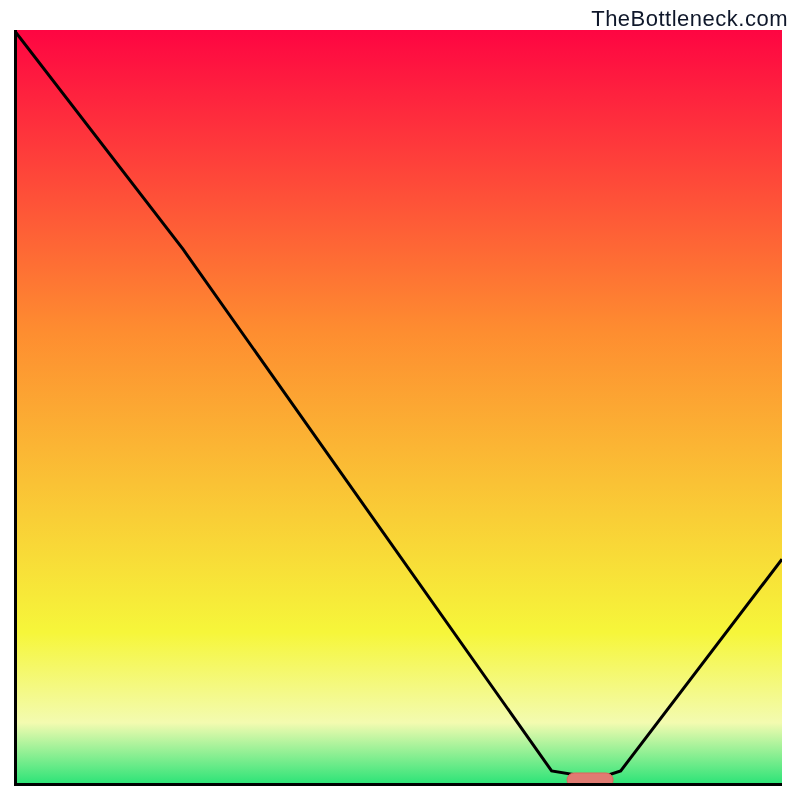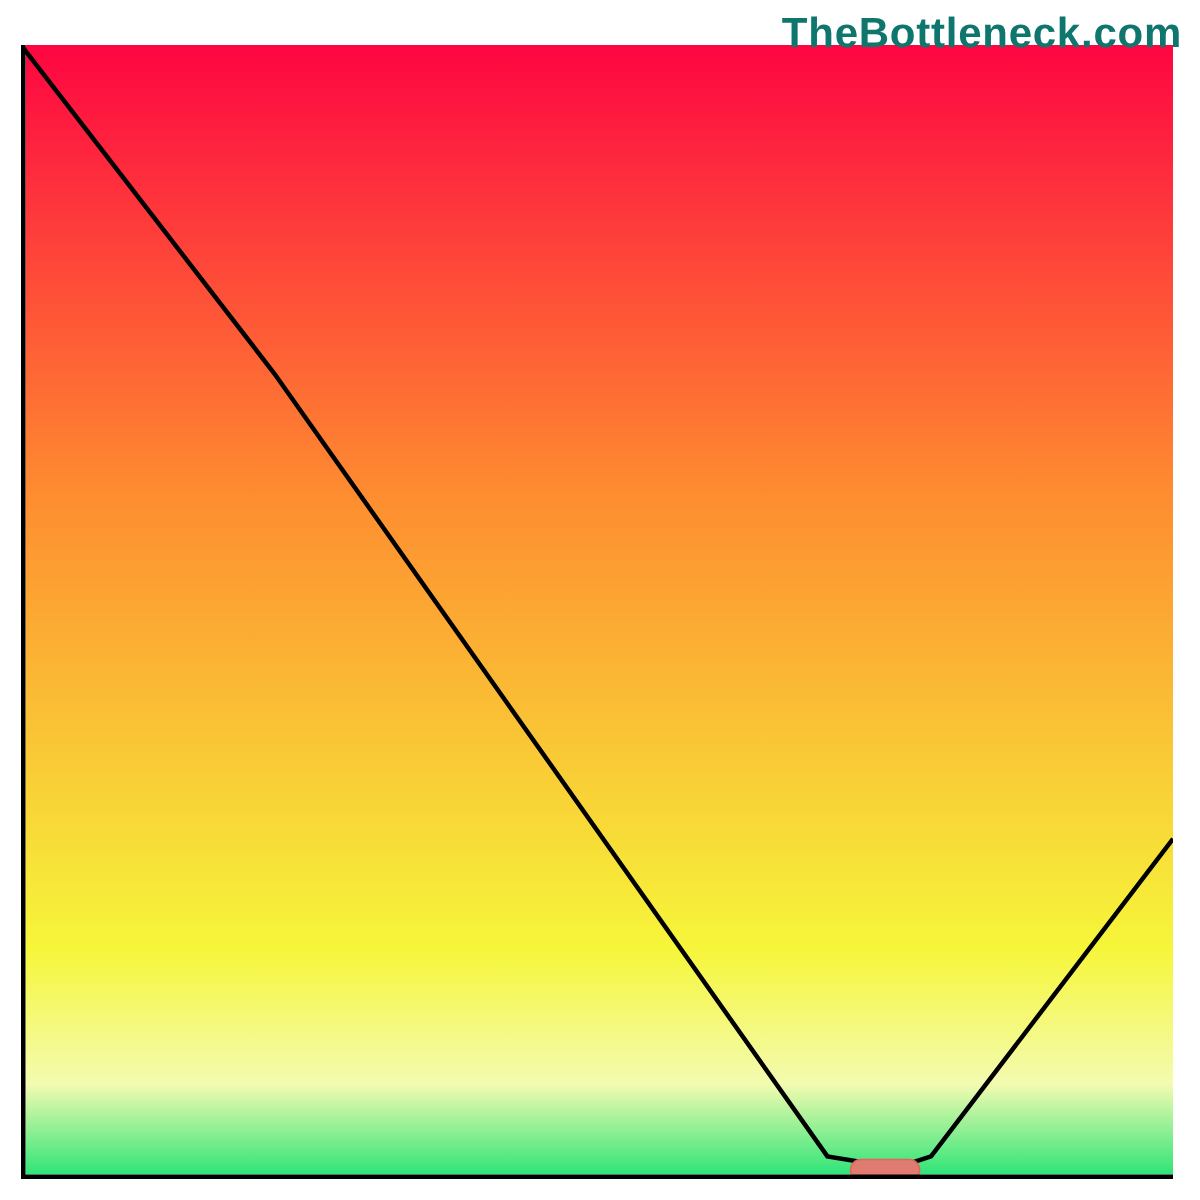--- a/index.html
+++ b/index.html
@@ -12,23 +12,23 @@
   }
   .wrap {
     position: relative;
     width: 800px;
     height: 800px;
   }
   .watermark {
     position: absolute;
     top: 6px;
     right: 12px;
-    color: #0f766e;
-    font-size: 28px;
-    font-weight: 700;
+    color: #0f172a;
+    font-size: 22px;
+    font-weight: 400;
     letter-spacing: 0.5px;
     z-index: 5;
   }
   .plot {
     position: absolute;
     left: 14px;
     top: 30px;
     width: 768px;
     height: 756px;
     background: #ffffff;

